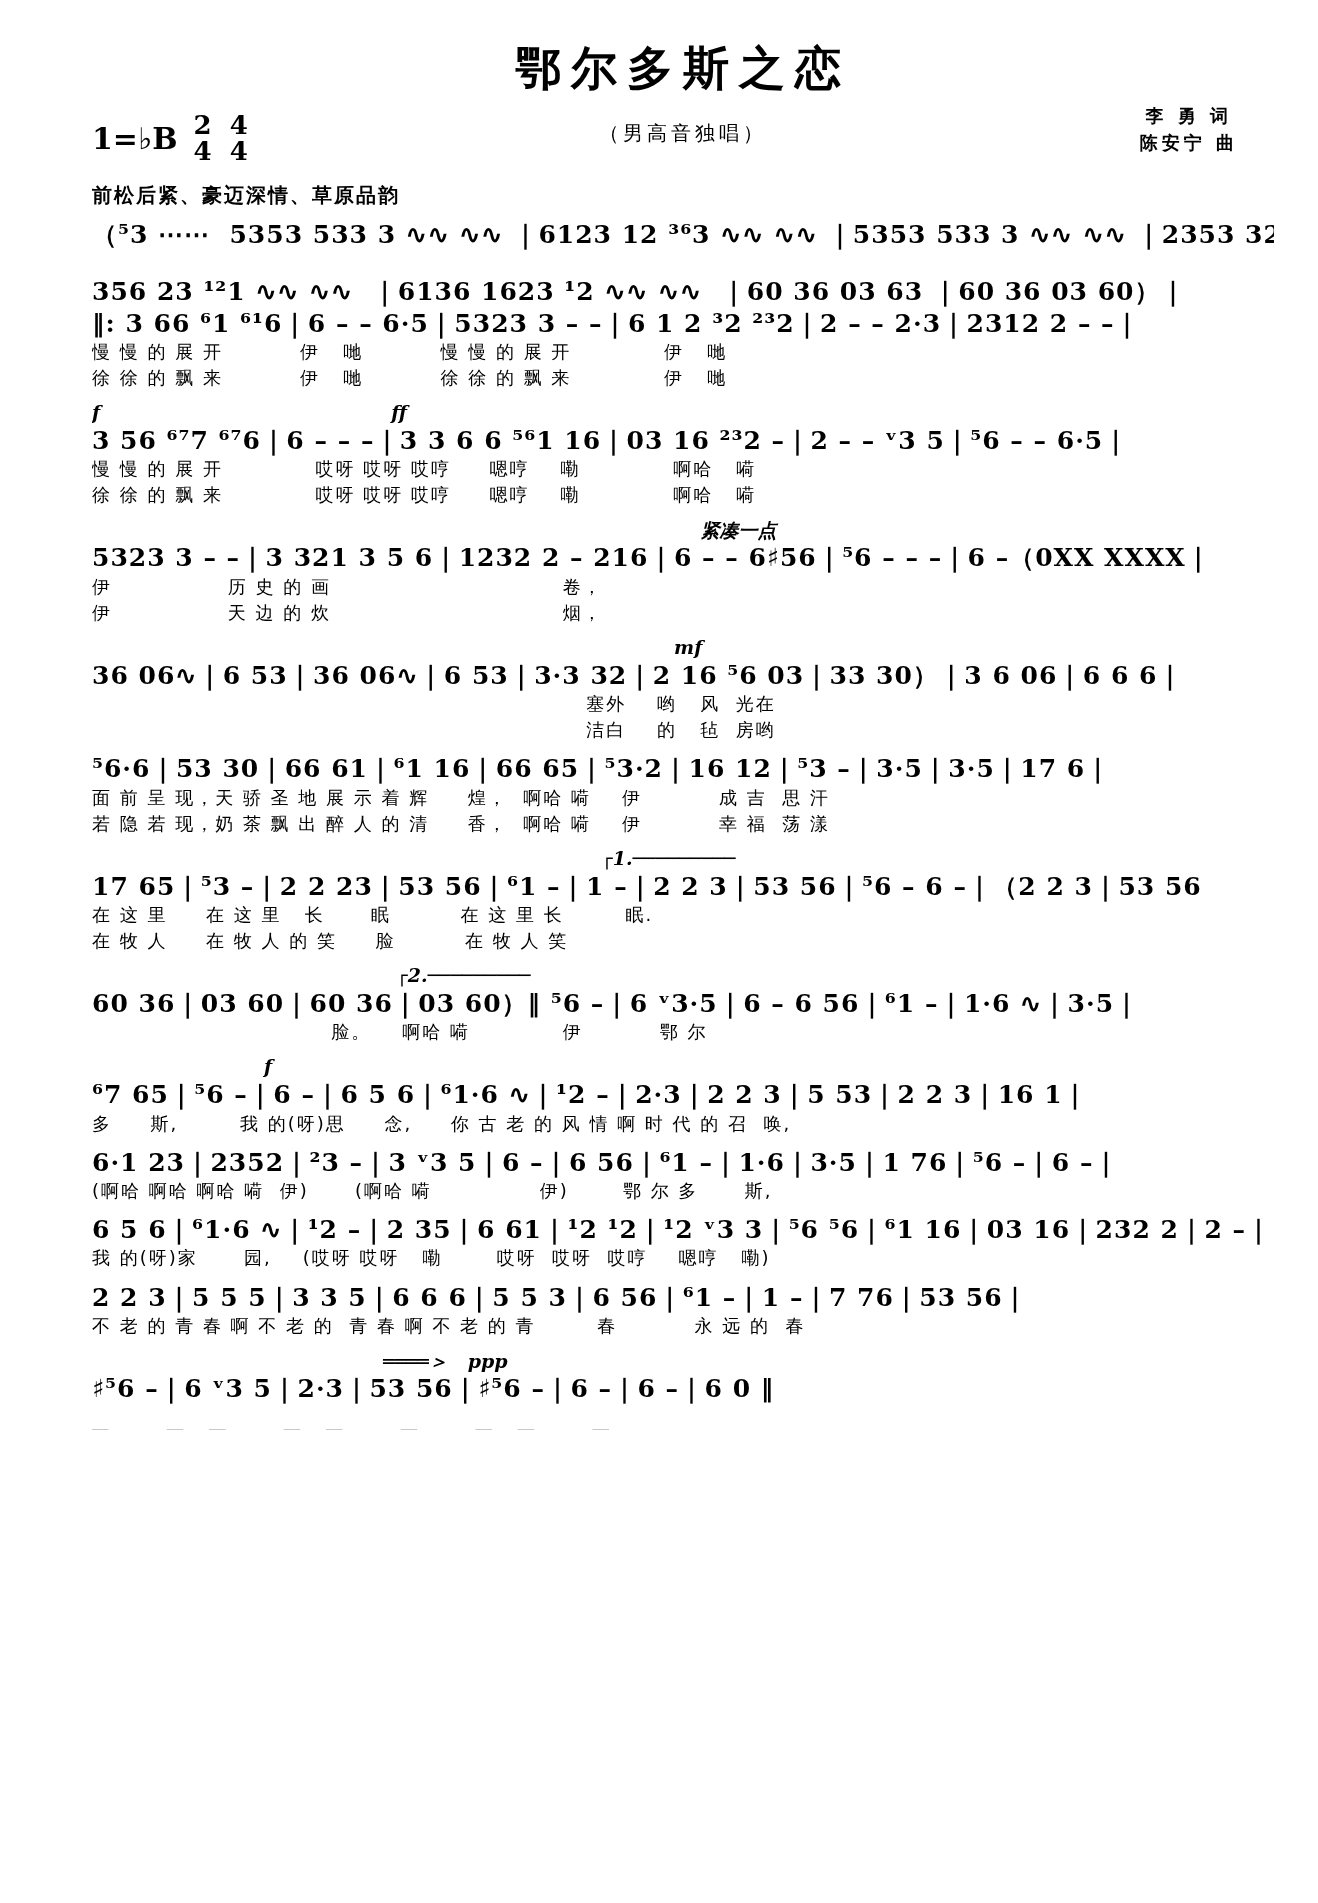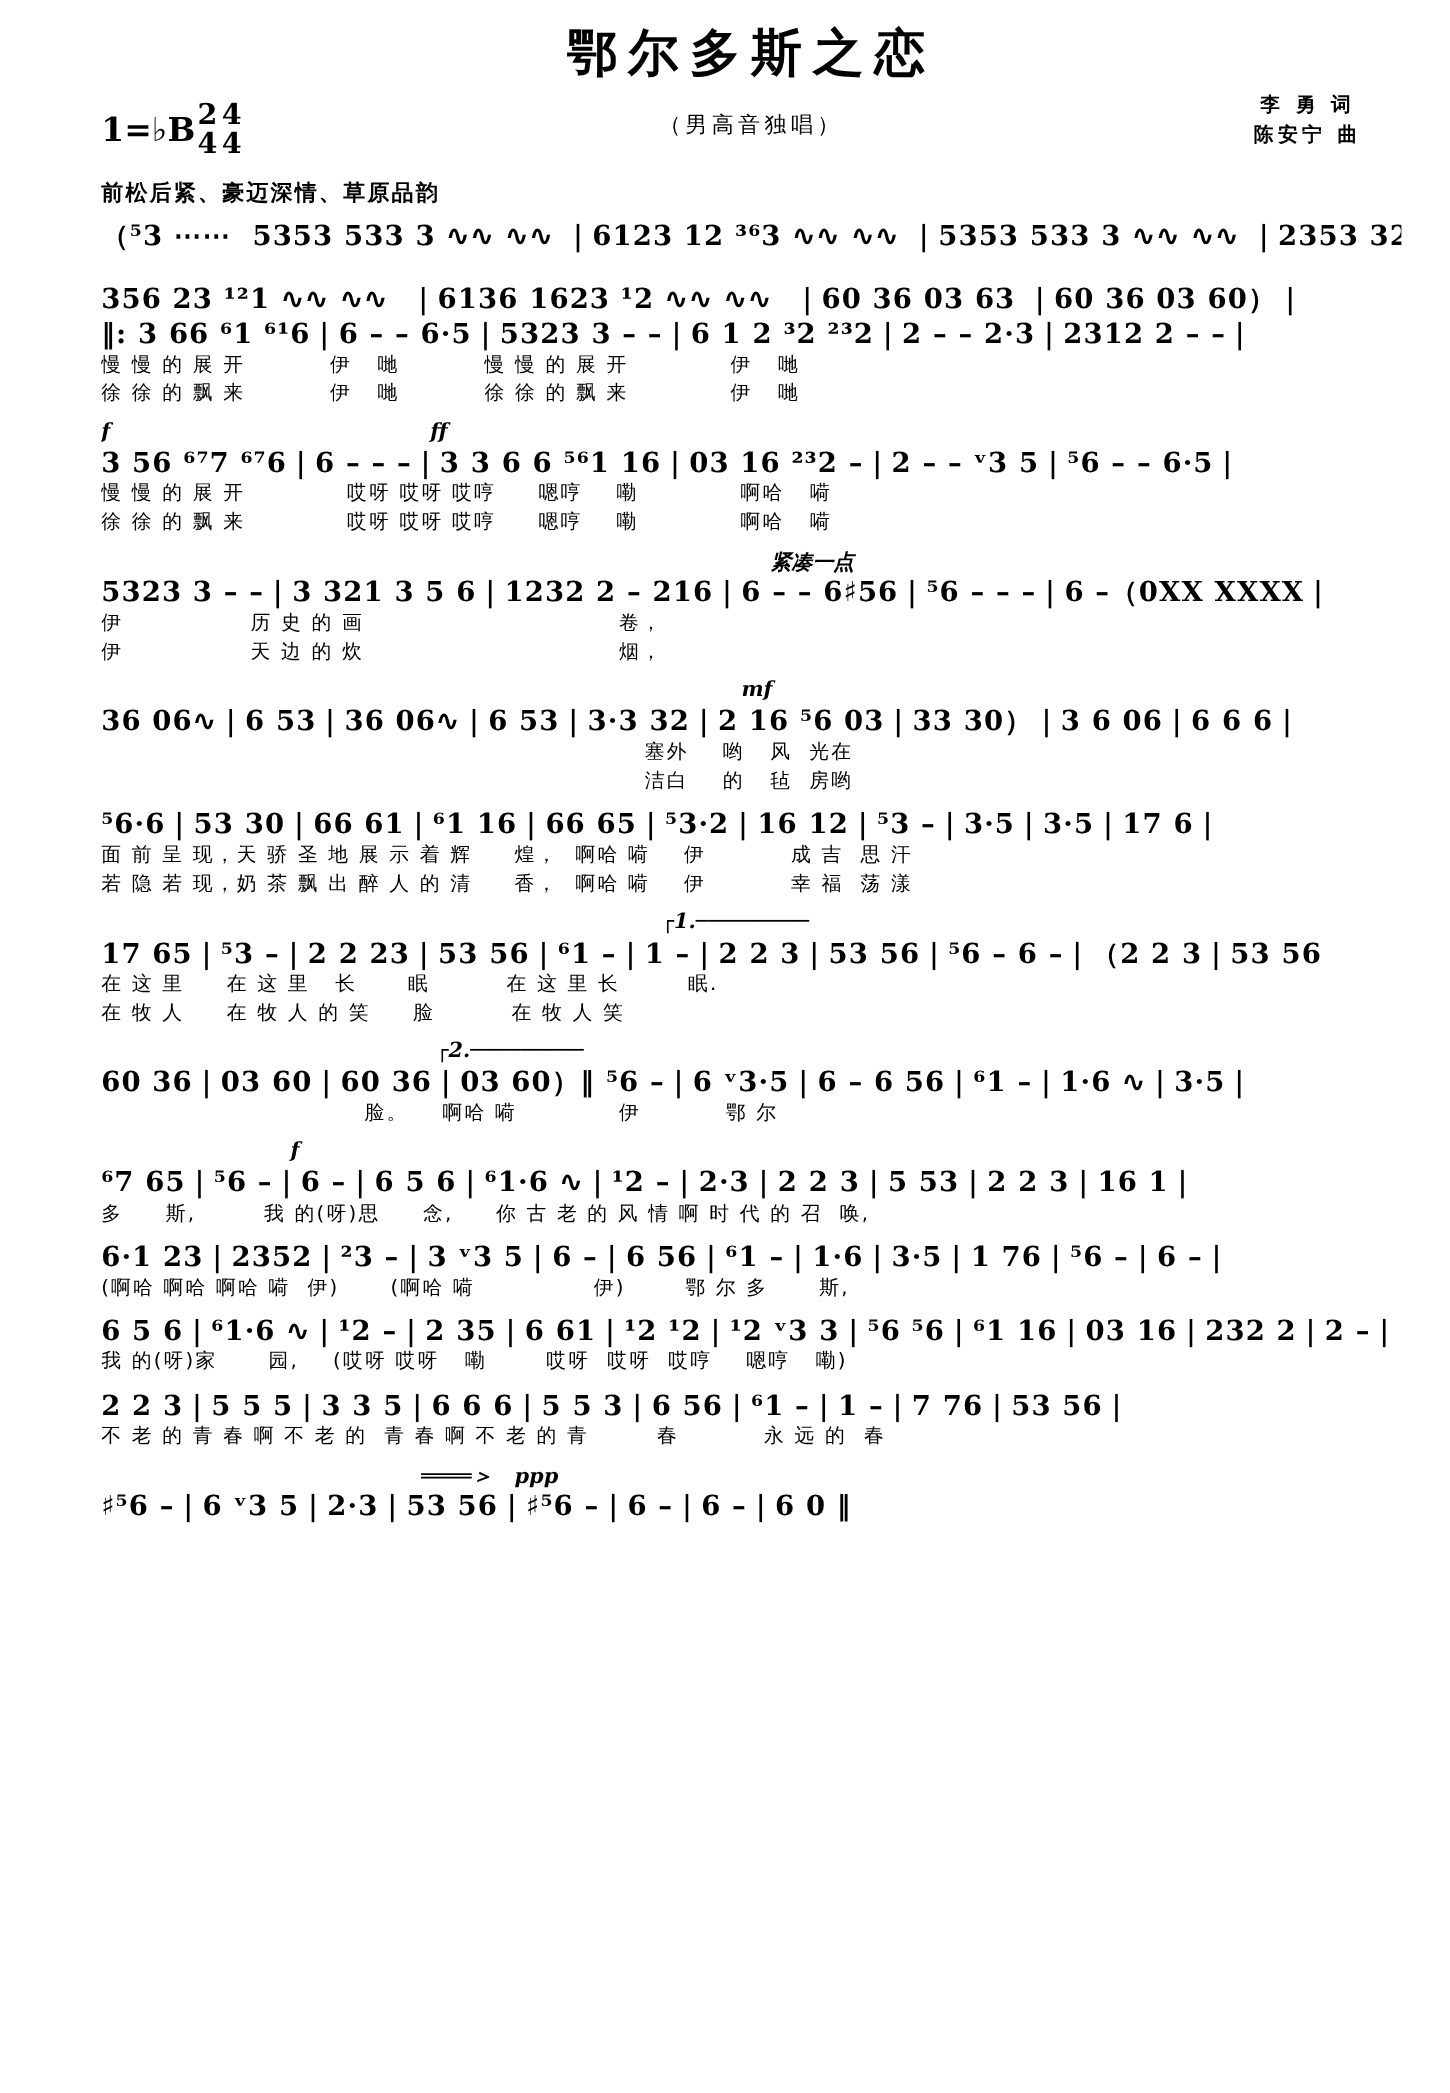--- a/index.html
+++ b/index.html
@@ -1,29 +1,29 @@
 <!DOCTYPE html>
 <html><head>
 <meta charset="utf-8">
 <style>
   html,body{margin:0;padding:0;background:#ffffff;}
   body{
     width:1318px;height:1903px;overflow:hidden;
     color:#000;font-family:"DejaVu Sans",sans-serif;
     position:relative;
   }
-  .page{padding:14px 44px 0 92px;}
+  .page{padding:34px 44px 0 92px;}
   
   .title{
     text-align:center;font-size:46px;font-weight:bold;
     font-family:"DejaVu Serif",serif;letter-spacing:10px;margin:4px 0 2px 0;
   }
   .head-row{position:relative;height:84px;}
   .keyblock{
-    position:absolute;left:0;top:10px;display:flex;align-items:center;
+    position:absolute;left:0;top:10px;display:flex;align-items:center;gap:14px;
     font-family:"DejaVu Serif",serif;font-weight:bold;font-size:30px;
   }
   .frac{display:inline-flex;flex-direction:column;align-items:center;line-height:1;font-size:26px;}
   .frac .num{border-bottom:none;padding:0 2px;}
   .frac .den{padding:0 2px;}
   .subtitle{
     position:absolute;left:0;right:0;top:18px;text-align:center;
     font-size:20px;letter-spacing:4px;
   }
   .credits{

